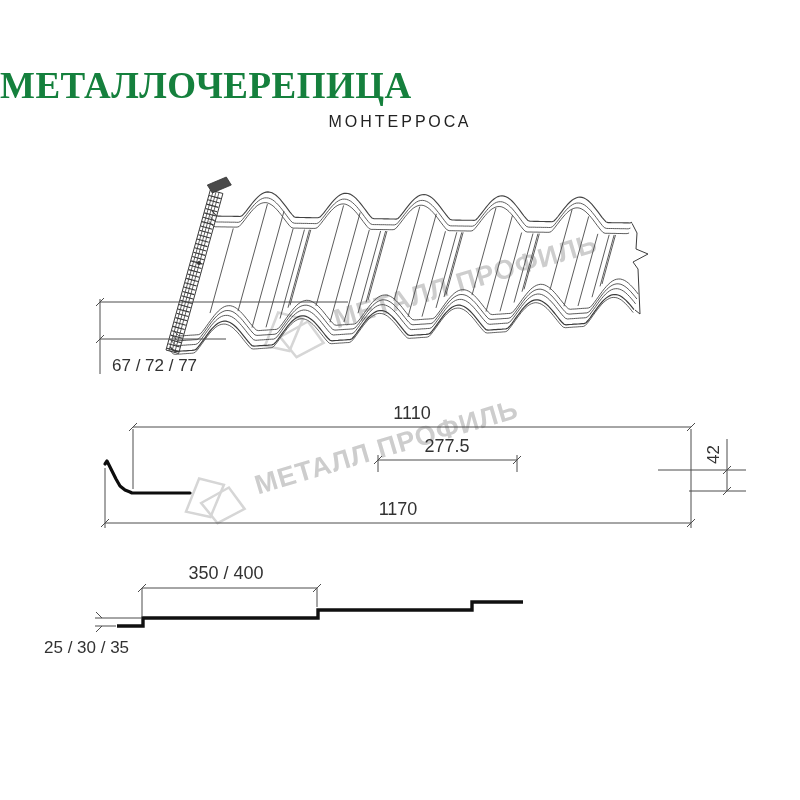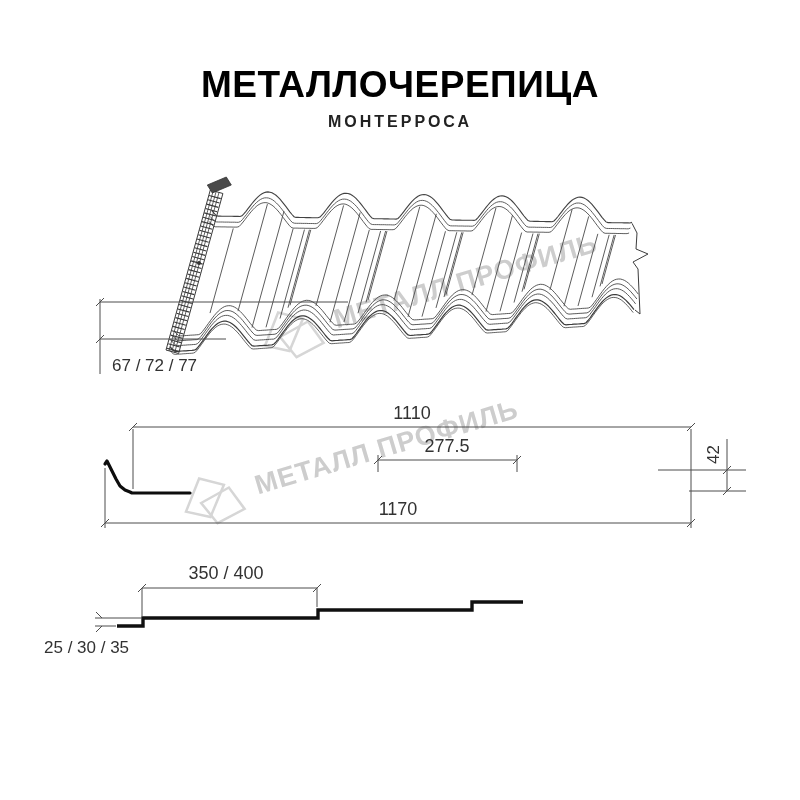--- a/index.html
+++ b/index.html
@@ -1,21 +1,21 @@
 <!DOCTYPE html>
 <html><head>
 <meta charset="utf-8">
 <style>
   html,body{margin:0;padding:0;background:#fff;}
   .page{position:relative;width:800px;height:800px;background:#ffffff;overflow:hidden;
         font-family:"Liberation Sans", sans-serif;}
-  .title{position:absolute;left:0;top:64px;width:800px;text-align:center;
-         font-size:37px;font-weight:700;letter-spacing:.5px;color:#000000;}
+  .title{position:absolute;left:0;top:64px;width:800px;text-align:left;
+         font-size:37px;font-weight:700;letter-spacing:.5px;color:#15803d;font-family:Liberation Serif, serif;}
   .subtitle{position:absolute;left:0;top:113px;width:800px;text-align:center;
-         font-size:16px;font-weight:700;letter-spacing:3px;color:#222;}
+         font-size:16px;font-weight:400;letter-spacing:3px;color:#222;}
   svg{position:absolute;left:0;top:0;}
   .dim{stroke:#4c4c4c;stroke-width:1;fill:none;}
   .thick{stroke:#101010;stroke-width:3.4;fill:none;stroke-linejoin:miter;}
   .dimtxt{font-family:"Liberation Sans",sans-serif;font-size:18px;fill:#323232;}
   .dimtxt.small{font-size:17px;}
   .wmtxt{font-family:"Liberation Sans",sans-serif;font-size:27px;font-weight:700;
          letter-spacing:1px;fill:#cdcdcd;}
   .wmlogo{stroke:#d6d6d6;stroke-width:2.5;fill:none;}
 </style>
 </head>

